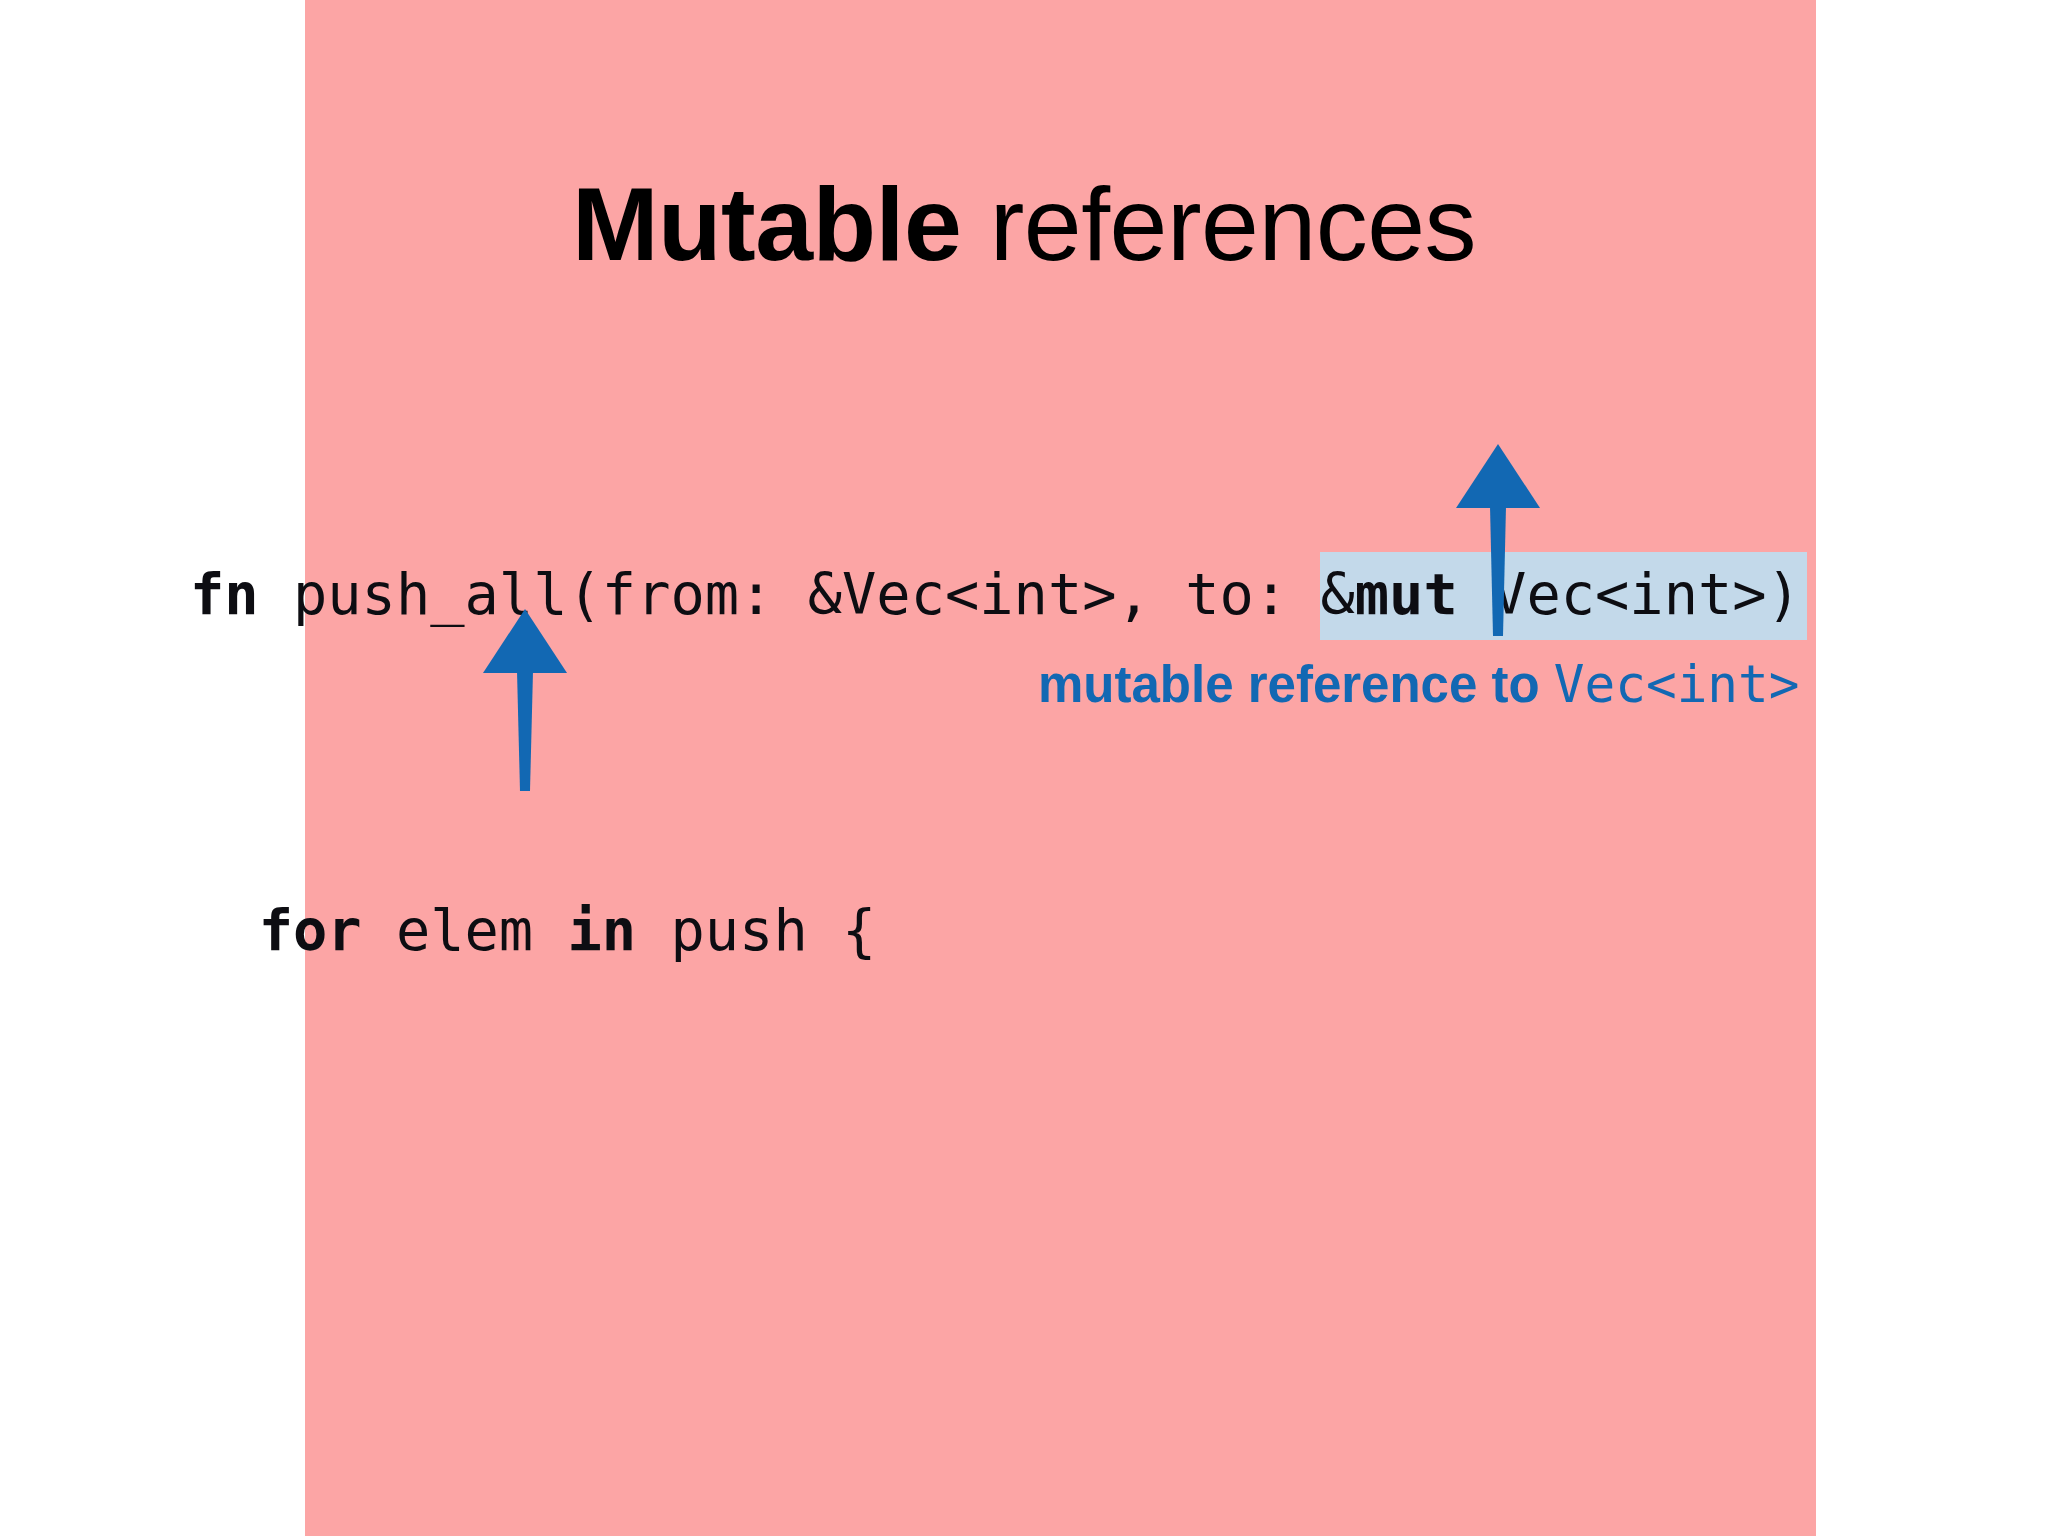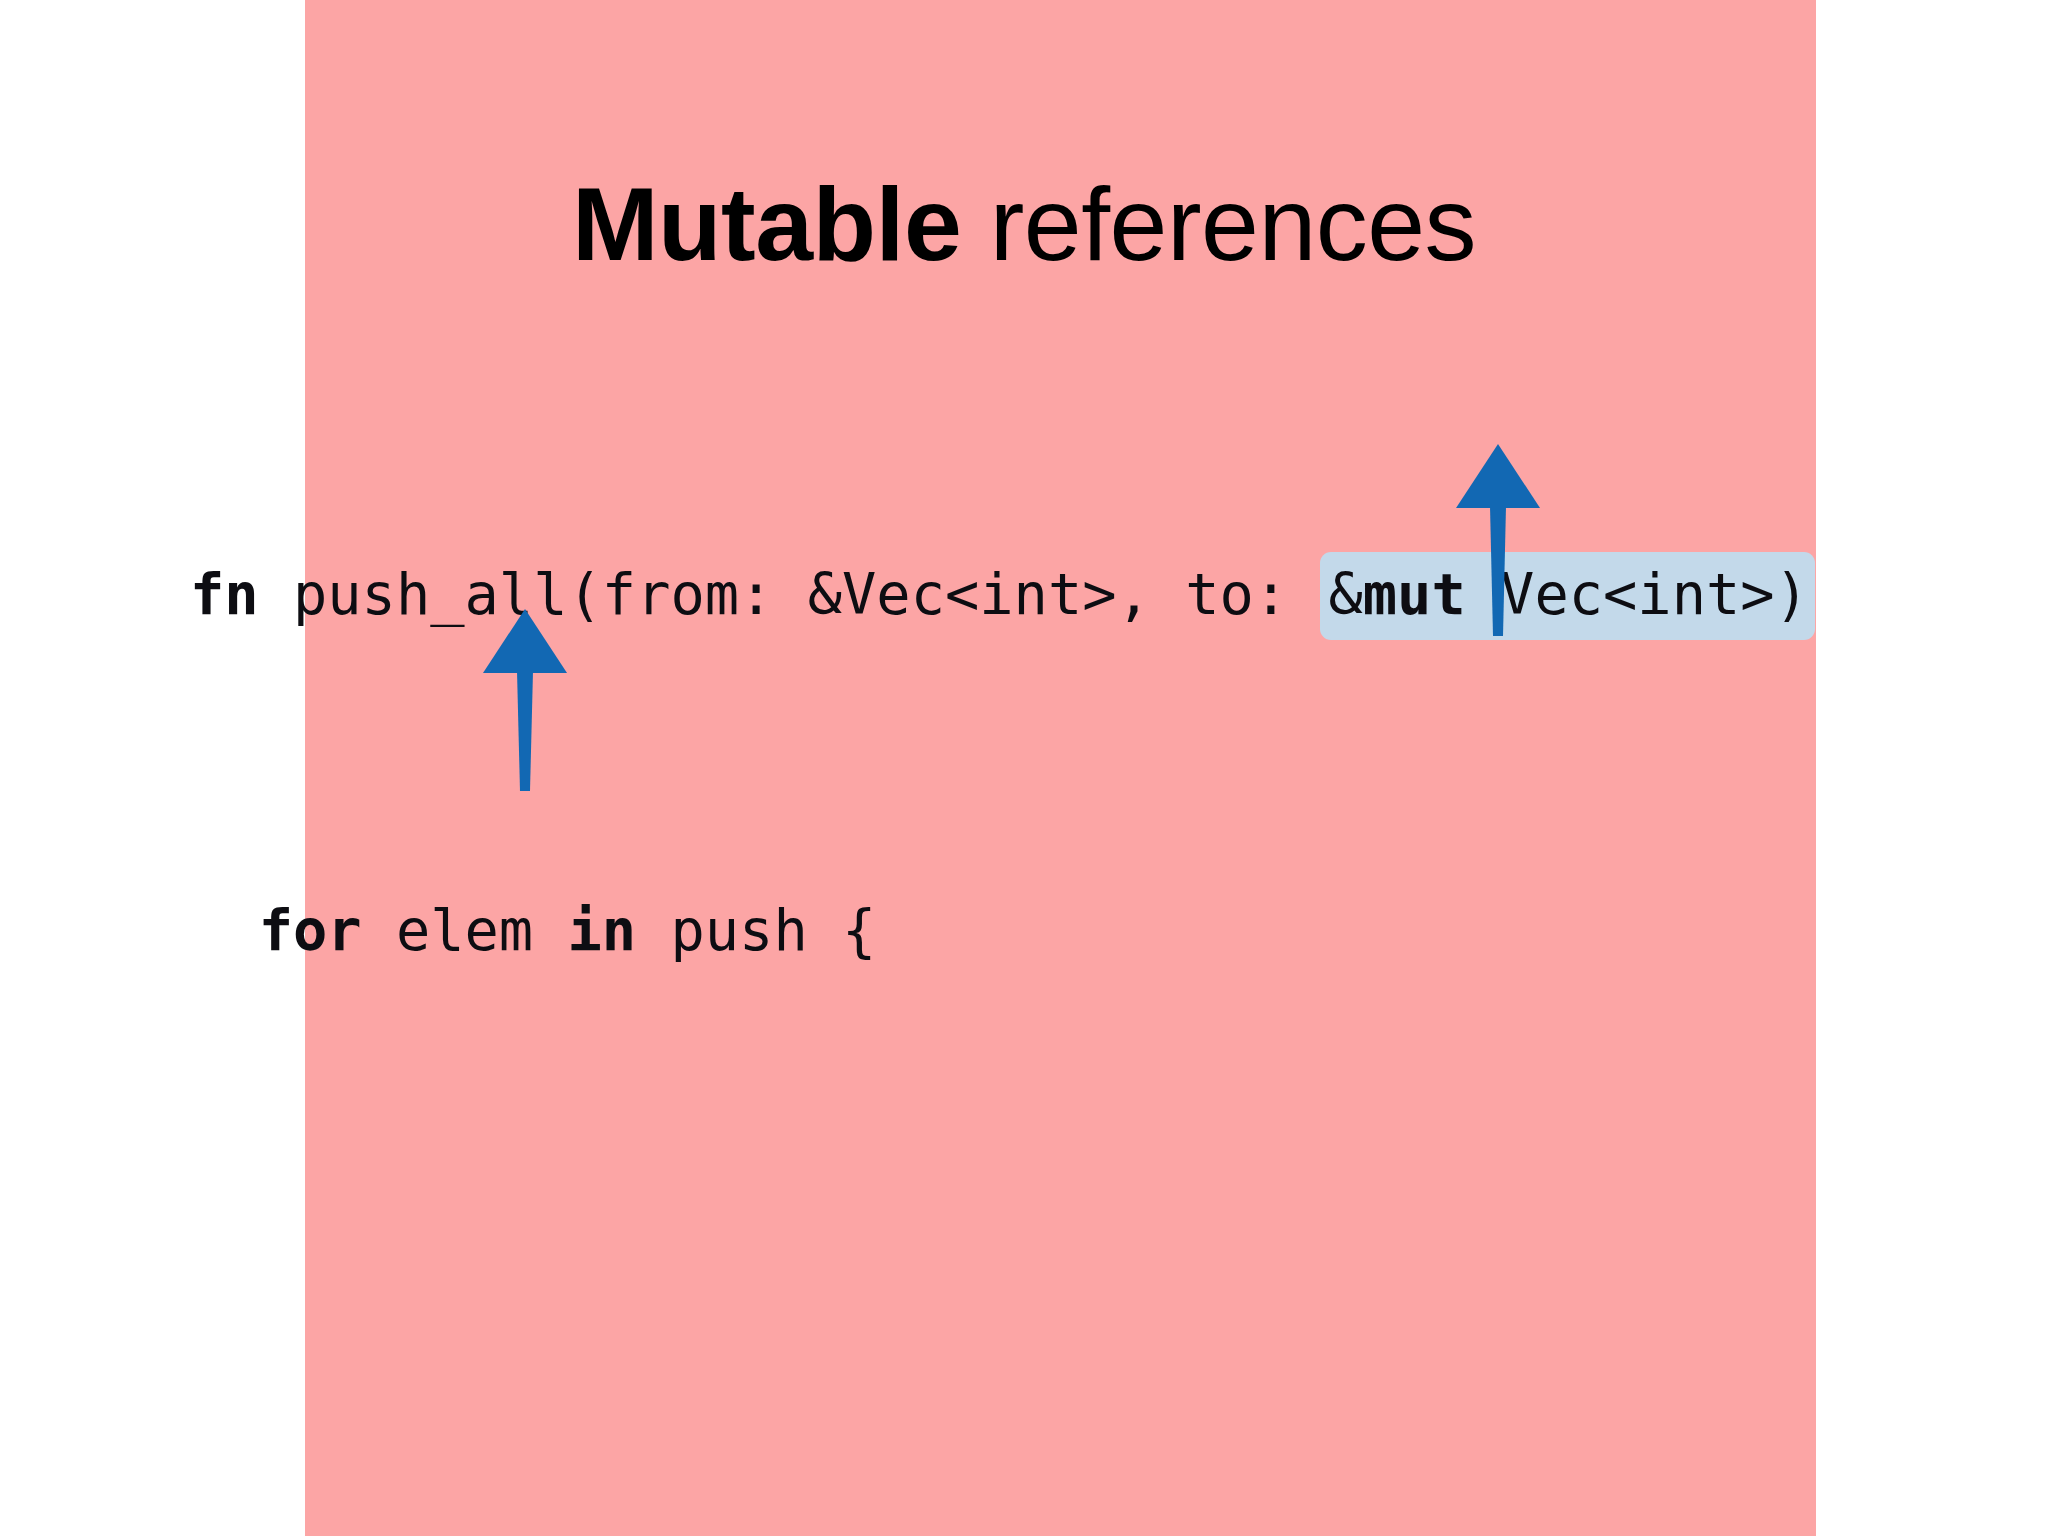--- a/index.html
+++ b/index.html
@@ -54,23 +54,23 @@
     color: #0d0d12;
     white-space: pre;
     letter-spacing: 0px;
   }
   #code .line { height: 84px; }
   #code .kw { font-weight: 700; text-align: center; }
   #code .semi { font-weight: 700; }
 
   .hl {
     background: #c3d9ea;
-    padding: 9px 6px 13px 8px;
+    padding: 9px 6px 13px 0;
     margin: 0 -2px;
-    border-radius: 11px;
+    border-radius: 0;
   }
 
   
   .arrow {
     position: absolute;
   }
 
   
   .annot {
     position: absolute;
@@ -116,15 +116,16 @@
   <svg class="arrow" id="arrow-mut" style="left:1443px; top:440px;" width="120" height="200" viewBox="0 0 120 200">
     <polygon points="55,4 97,68 13,68" fill="#1268b3"></polygon>
     <polygon points="47,66 63,66 60,196 50,196" fill="#1268b3"></polygon>
   </svg>
 
   <svg class="arrow" id="arrow-push" style="left:470px; top:605px;" width="120" height="190" viewBox="0 0 120 190">
     <polygon points="55,4 97,68 13,68" fill="#1268b3"></polygon>
     <polygon points="47,66 63,66 60,186 50,186" fill="#1268b3"></polygon>
   </svg>
 
+  <div class="annot" id="annot-mut"><span class="sans">mutable reference to </span><span class="mono">Vec&lt;int&gt;</span></div>
 
 
 </div>
 
 </body></html>

